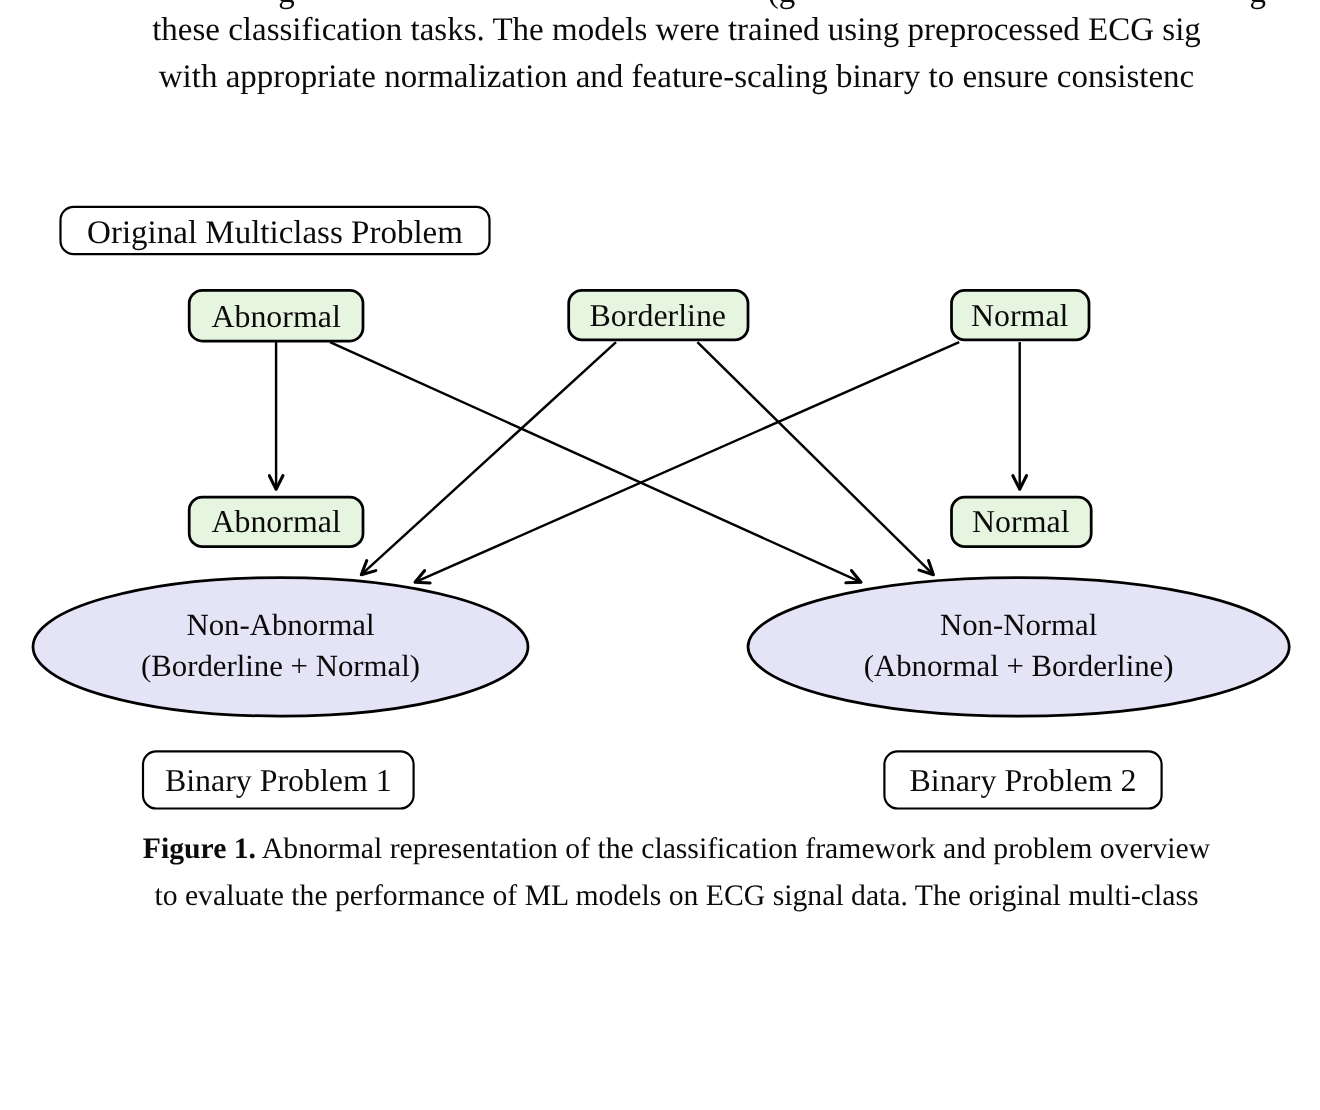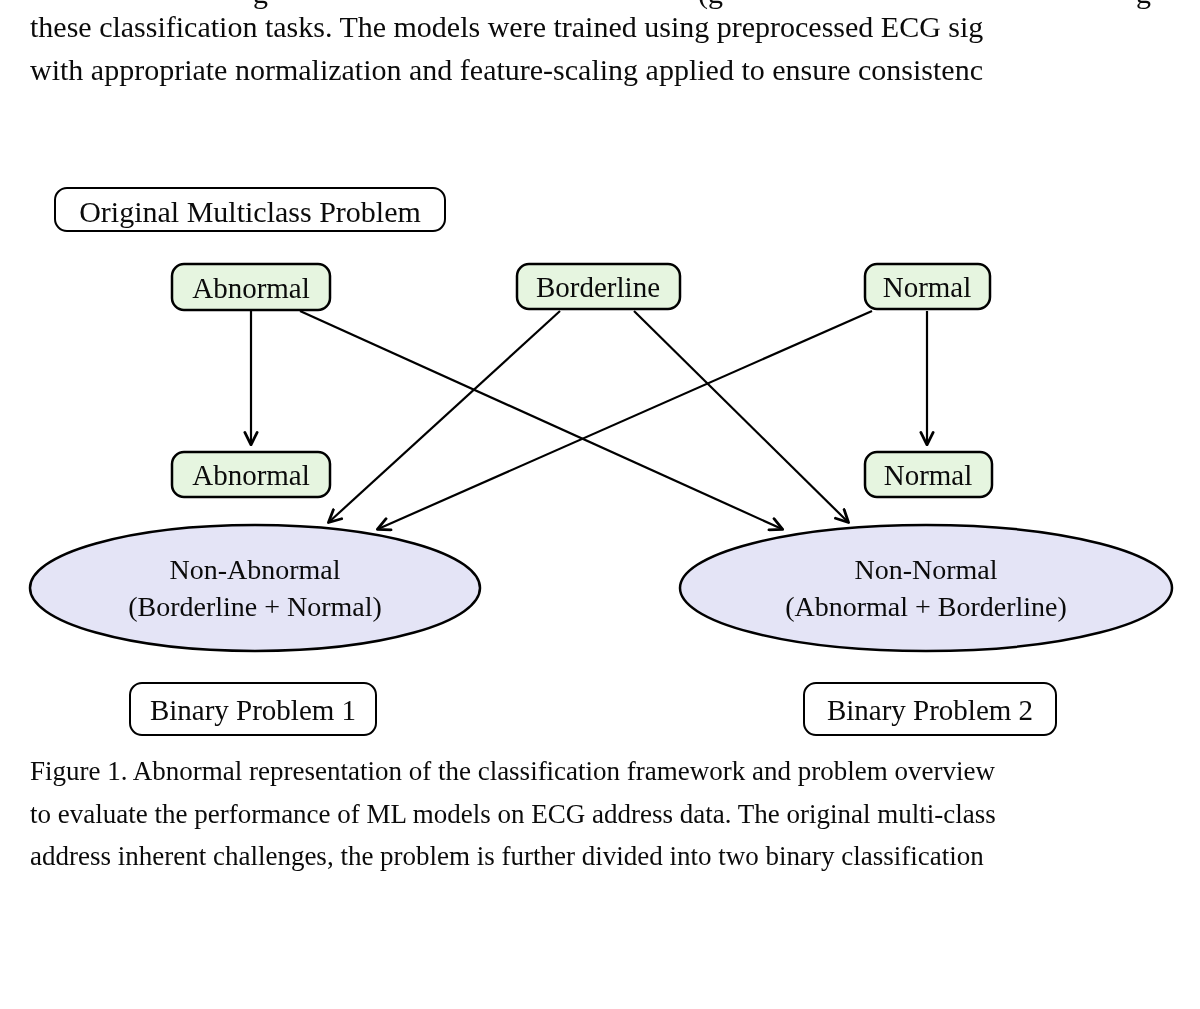--- a/index.html
+++ b/index.html
@@ -3,21 +3,21 @@
 <meta charset="utf-8">
 <style>
   html, body {
     margin: 0; padding: 0;
     width: 1200px; height: 1009px;
     background: #ffffff;
     overflow: hidden;
     font-family: "Liberation Serif", "DejaVu Serif", serif;
     color: #0b0b0b;
   }
-  .page { position: relative; width: 1200px; height: 1009px; }
+  .page { position: relative; width: 1200px; height: 1009px; text-align: center; }
 
   
   .clip-top {
     position: absolute; top: 0; left: 0;
     width: 1200px; height: 10px;
     overflow: hidden;
   }
   .clip-top span {
     position: absolute; top: -24px;
     font-size: 30px; color: #0b0b0b;
@@ -49,36 +49,36 @@
   .ellipse-label { font-size: 28px; }
 
   
   .caption {
     position: absolute; top: 750px; left: 30px;
     width: 1170px;
     font-size: 27px; line-height: 42.5px;
     white-space: nowrap;
   }
   .caption .line { overflow: hidden; width: 1170px; }
-  .caption .fig-label { font-weight: 400; }
+  .caption .fig-label { font-weight: 700; }
 </style>
 </head>
 <body>
 
 <div class="page">
 
   <div class="clip-top">
     <span class="frag-1">g</span>
     <span class="frag-2">(g</span>
     <span class="frag-3">g</span>
   </div>
 
   <div class="body-text">
     <div class="line">these classification tasks. The models were trained using preprocessed ECG sig</div>
-    <div class="line">with appropriate normalization and feature-scaling applied to ensure consistenc</div>
+    <div class="line">with appropriate normalization and feature-scaling binary to ensure consistenc</div>
   </div>
 
   <svg class="diagram" viewBox="0 0 1200 565">
     <defs>
       <marker id="arrow" viewBox="0 0 10 10" refX="8.5" refY="5" markerWidth="7" markerHeight="7" orient="auto">
         <path d="M 1 1 L 9 5 L 1 9" fill="none" stroke="#000000" stroke-width="1.8" stroke-linecap="round" stroke-linejoin="round"></path>
       </marker>
     </defs>
 
     <g stroke="#000000" stroke-width="2.2" fill="none">
@@ -120,17 +120,16 @@
     <text x="253" y="530" text-anchor="middle" dominant-baseline="central" class="node-label">Binary Problem 1</text>
 
     <rect x="804" y="503" width="252" height="52" rx="12" fill="#ffffff" stroke="#000000" stroke-width="2"></rect>
     <text x="930" y="530" text-anchor="middle" dominant-baseline="central" class="node-label">Binary Problem 2</text>
   </svg>
 
   <div class="caption">
     <div class="line">
       <span class="fig-label">Figure 1.</span><span> Abnormal representation of the classification framework and problem overview</span>
     </div>
-    <div class="line">to evaluate the performance of ML models on ECG address data. The original multi-class</div>
-    <div class="line">address inherent challenges, the problem is further divided into two binary classification</div>
+    <div class="line">to evaluate the performance of ML models on ECG signal data. The original multi-class</div>
   </div>
 
 </div>
 
 </body></html>

